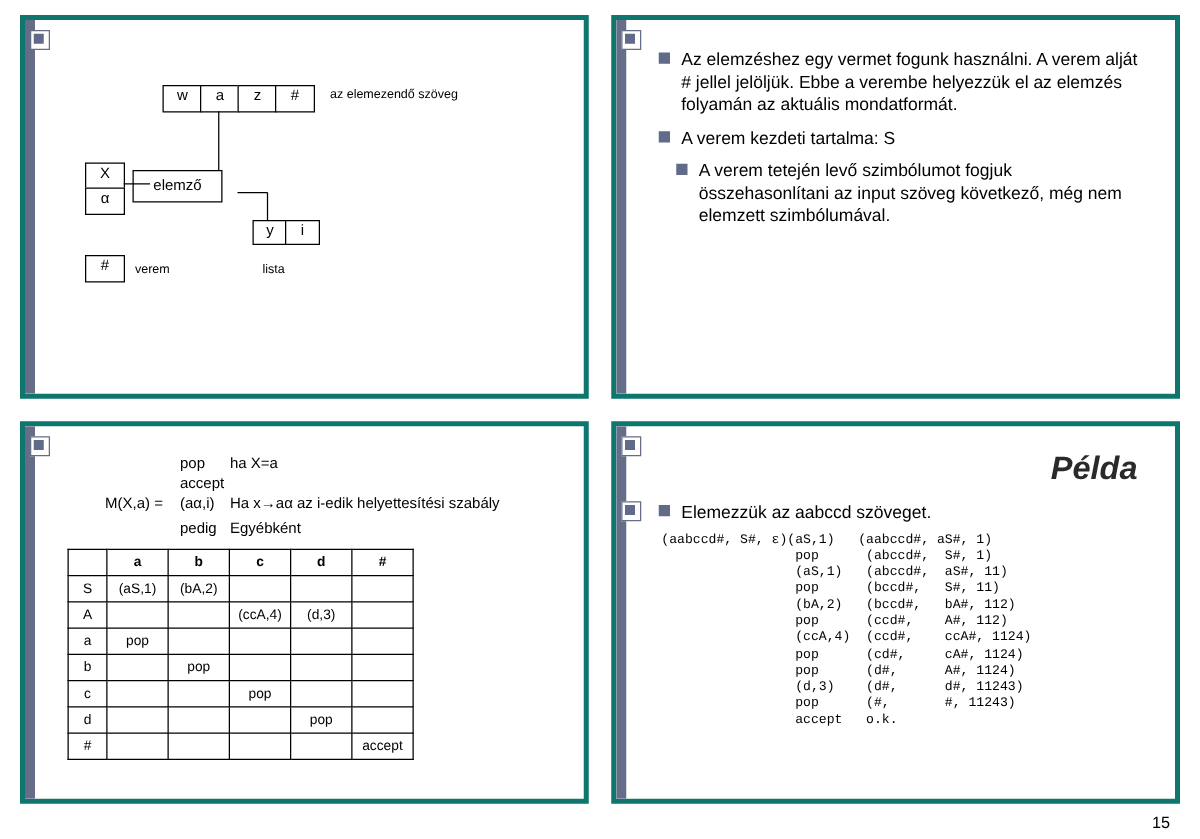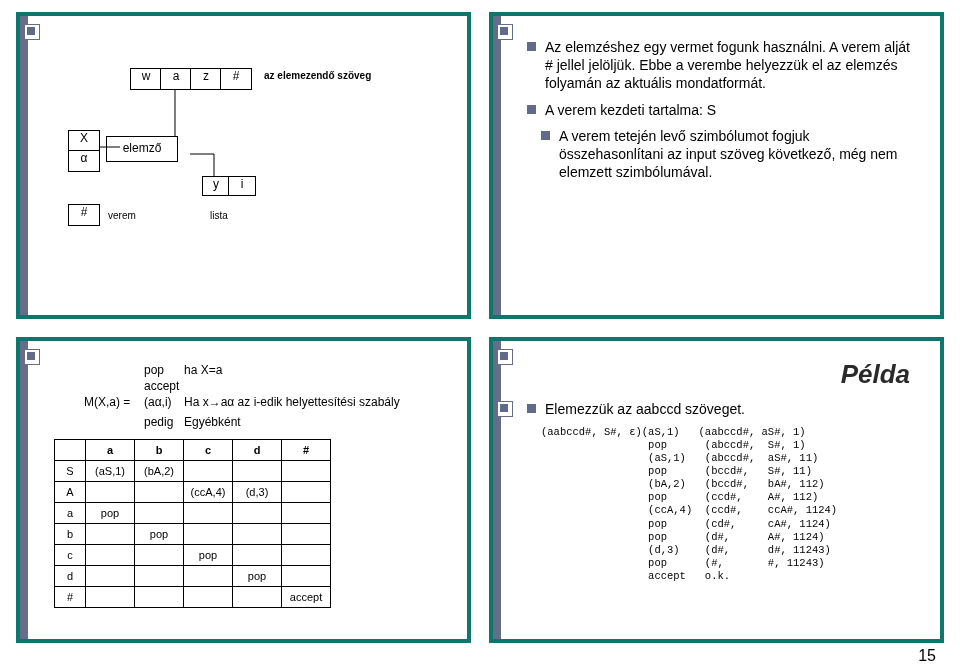--- a/index.html
+++ b/index.html
@@ -129,38 +129,38 @@
 .mono {
   font-family: "Courier New", monospace;
   font-size: 10.5px;
   white-space: pre;
   line-height: 1.25;
 }
 .pagenum {
   position: absolute;
   right: 24px;
   bottom: 6px;
-  font-size: 16px;
+  font-size: 13px;
 }
 </style>
 </head>
 <body>
 
 <div class="slides">
 
   <div class="slide">
     <div class="sidebar"></div>
     <div class="sqmark" style="top:8px"></div>
     <div class="dg">
 
       <div class="cell" style="left:76px;  top:34px; width:30px; height:20px">w</div>
       <div class="cell" style="left:106px; top:34px; width:30px; height:20px">a</div>
       <div class="cell" style="left:136px; top:34px; width:30px; height:20px">z</div>
       <div class="cell" style="left:166px; top:34px; width:30px; height:20px">#</div>
-      <div class="lbl" style="left:210px; top:36px; font-weight:bold; font-size:10px">az elemezendő szöveg</div>
+      <div class="lbl" style="left:210px; top:36px; font-weight:normal; font-size:10px">az elemezendő szöveg</div>
 
       <div class="cell" style="left:14px;  top:96px;  width:30px; height:20px">X</div>
       <div class="cell" style="left:14px;  top:116px; width:30px; height:20px">α</div>
       <div class="cell" style="left:14px;  top:170px; width:30px; height:20px">#</div>
 
       <div class="cell" style="left:52px;  top:102px; width:70px; height:24px; line-height:22px">elemző</div>
 
       <div class="cell" style="left:148px; top:142px; width:26px; height:18px">y</div>
       <div class="cell" style="left:174px; top:142px; width:26px; height:18px">i</div>
 
@@ -286,21 +286,21 @@
     <div class="sidebar"></div>
     <div class="sqmark" style="top:8px"></div>
     <div class="sqmark" style="top:60px"></div>
 
     <div class="title">Példa</div>
 
     <ul class="slist">
       <li>Elemezzük az aabccd szöveget.</li>
     </ul>
 
-    <div class="mono" style="margin-left:14px">(aabccd#, S#, ε)(aS,1)   (aabccd#, aS#, 1)
+    <div class="mono" style="margin-left:2px">(aabccd#, S#, ε)(aS,1)   (aabccd#, aS#, 1)
                  pop      (abccd#,  S#, 1)
                  (aS,1)   (abccd#,  aS#, 11)
                  pop      (bccd#,   S#, 11)
                  (bA,2)   (bccd#,   bA#, 112)
                  pop      (ccd#,    A#, 112)
                  (ccA,4)  (ccd#,    ccA#, 1124)
                  pop      (cd#,     cA#, 1124)
                  pop      (d#,      A#, 1124)
                  (d,3)    (d#,      d#, 11243)
                  pop      (#,       #, 11243)

